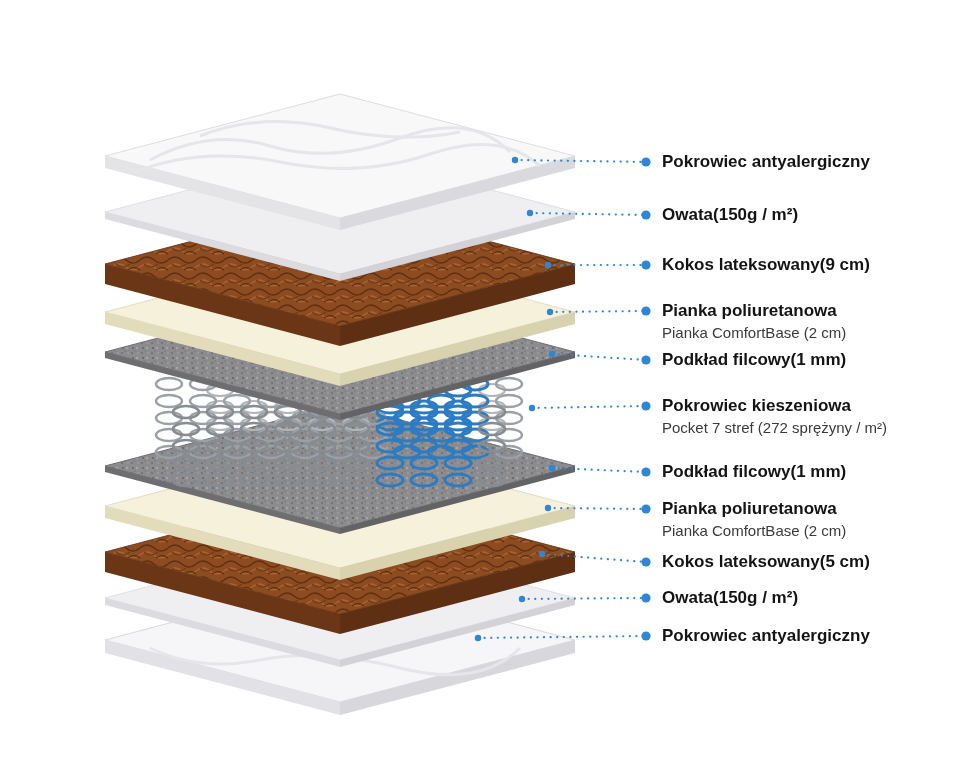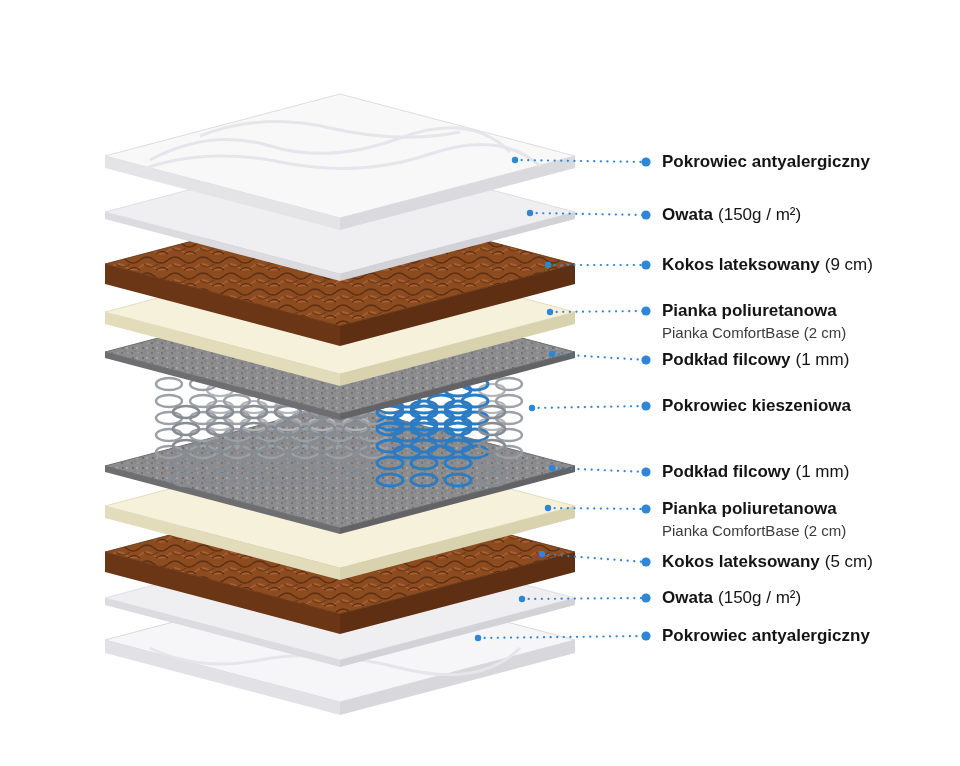--- a/index.html
+++ b/index.html
@@ -17,21 +17,21 @@
   .sm{stroke:#9ba0a6;stroke-width:2.4;}
   .sf{stroke:#878c93;stroke-width:2.6;}
   .bl{stroke:#2c7cc4;stroke-width:3;}
 
   
   .lab{
     position:absolute;left:662px;white-space:nowrap;
     font-size:17px;line-height:22px;color:#141414;
   }
   .lab .b{font-weight:700;}
-  .lab .v{font-weight:400;margin-left:5px;}
+  .lab .v{font-weight:700;}
   .lab .sub{font-size:15px;line-height:21px;color:#3a3a3a;font-weight:400;}
   .lab .v:empty,.lab .sub:empty{display:none;}
 </style>
 </head>
 <body>
 
 <div class="stage">
 
   <svg width="960" height="766" viewBox="0 0 960 766" xmlns="http://www.w3.org/2000/svg" xmlns:xlink="http://www.w3.org/1999/xlink">
     <defs>
@@ -220,20 +220,21 @@
     <div class="lab" style="top:300px">
       <span class="b">Pianka poliuretanowa</span>
       <div class="sub">Pianka ComfortBase (2 cm)</div>
     </div>
     <div class="lab" style="top:349px">
       <span class="b">Podkład filcowy</span><span class="v">(1 mm)</span>
       
     </div>
     <div class="lab" style="top:395px">
       <span class="b">Pokrowiec kieszeniowa</span>
+      <div class="sub">Pocket 7 stref (272 sprężyny / m²)</div>
     </div>
     <div class="lab" style="top:461px">
       <span class="b">Podkład filcowy</span><span class="v">(1 mm)</span>
       
     </div>
     <div class="lab" style="top:498px">
       <span class="b">Pianka poliuretanowa</span>
       <div class="sub">Pianka ComfortBase (2 cm)</div>
     </div>
     <div class="lab" style="top:551px">

